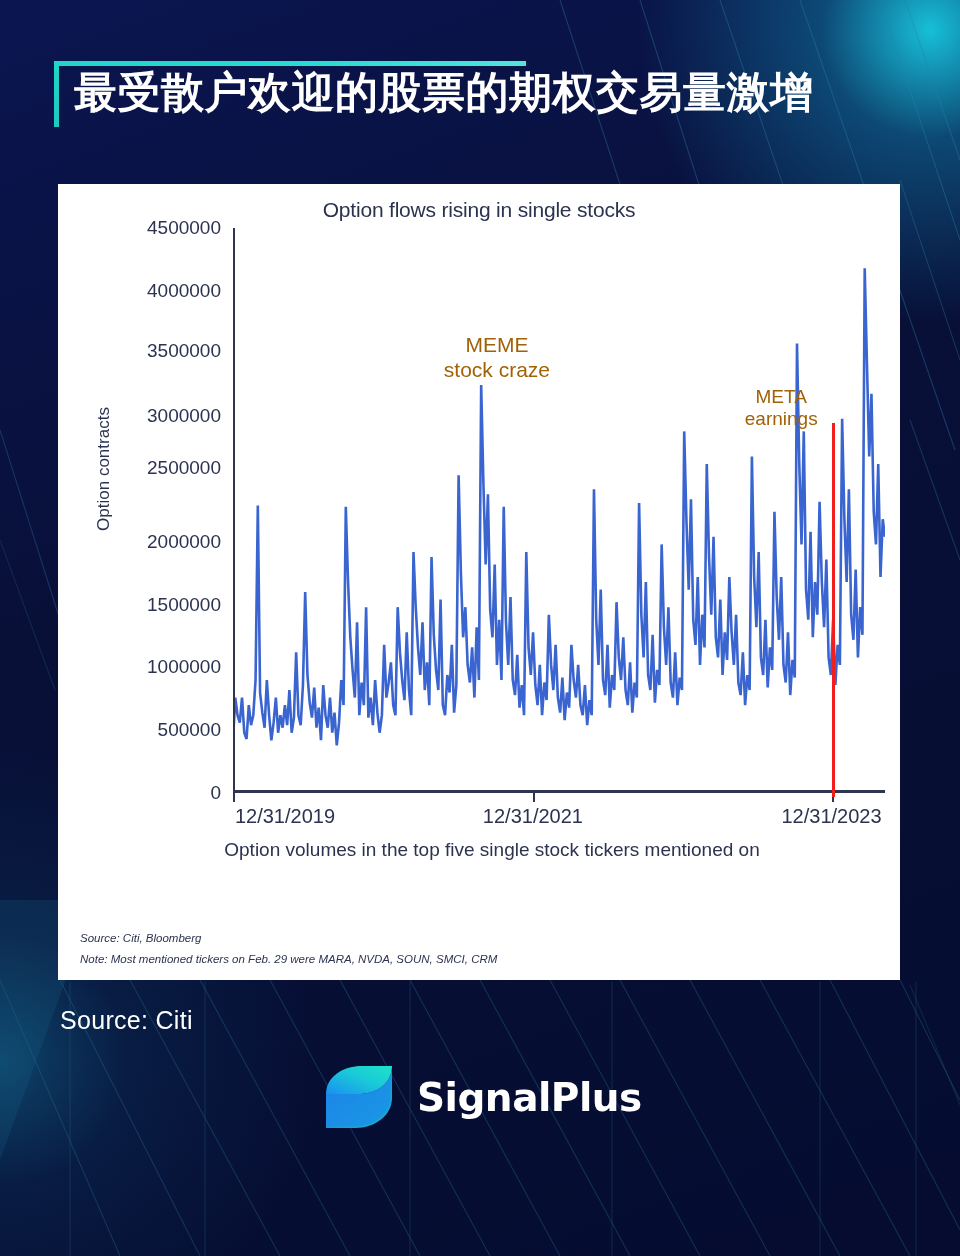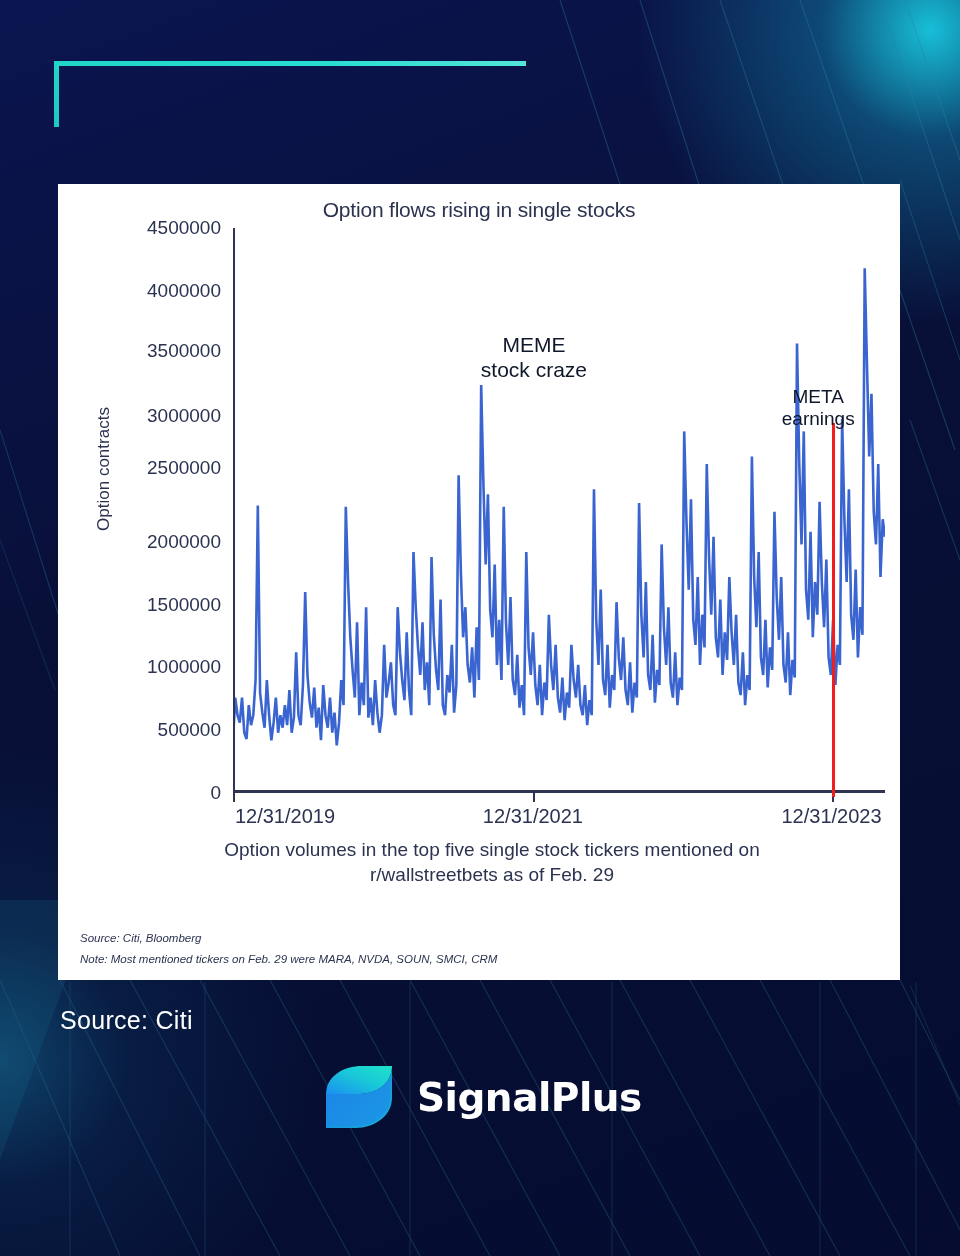--- a/index.html
+++ b/index.html
@@ -100,25 +100,24 @@
   .y-axis-title {
     position: absolute;
     left: 36px; top: 285px;
     transform: rotate(-90deg) translate(-50%, 0);
     transform-origin: left top;
     font-size: 17px; color: #2b3350;
     white-space: nowrap;
   }
   .annot {
     position: absolute;
-    color: #0f172a;
+    color: #a16207;
     text-align: center;
     line-height: 1.18;
     white-space: nowrap;
-    margin-left: 37px;
   }
   .annot-meme { left: 300px; top: 140px; font-size: 21px; }
   .annot-meta { left: 648px; top: 188px; font-size: 19px; }
 
   .event-line {
     position: absolute;
     width: 3px;
     background: #f21d1d;
   }
 
@@ -213,20 +212,21 @@
       <path d="M 910 985 L 960 1105"></path>
       <path d="M 0 540 L 55 690"></path>
     </g>
     <g fill="rgba(26,115,150,0.33)">
       <path d="M 0 900 L 95 900 L 0 1160 Z"></path>
     </g>
   </svg>
 
   <div class="bracket-top"></div>
   <div class="bracket-left"></div>
+  <div class="headline">最受散户欢迎的股票的期权交易量激增</div>
 
   <div class="chart-panel">
 
     <div class="chart-title">Option flows rising in single stocks</div>
 
     <div class="y-axis-title">Option contracts</div>
 
     <div class="plot">
       <div class="y-axis-line"></div>
       <div class="x-axis-line"></div>
@@ -266,21 +266,20 @@
       </div>
 
       <div class="annot annot-meta" style="left: 511.76px; top: 157.5px;">
         <div>META</div>
         <div>earnings</div>
       </div>
     </div>
 
     <div class="caption">
       <div>Option volumes in the top five single stock tickers mentioned on</div>
-      <div>r/wallstreetbets as of Feb. 29</div>
     </div>
 
     <div class="src-note">
       <div>Source: Citi, Bloomberg</div>
       <div>Note: Most mentioned tickers on Feb. 29 were MARA, NVDA, SOUN, SMCI, CRM</div>
     </div>
   </div>
 
   <div class="source-citi">Source: Citi</div>
 

